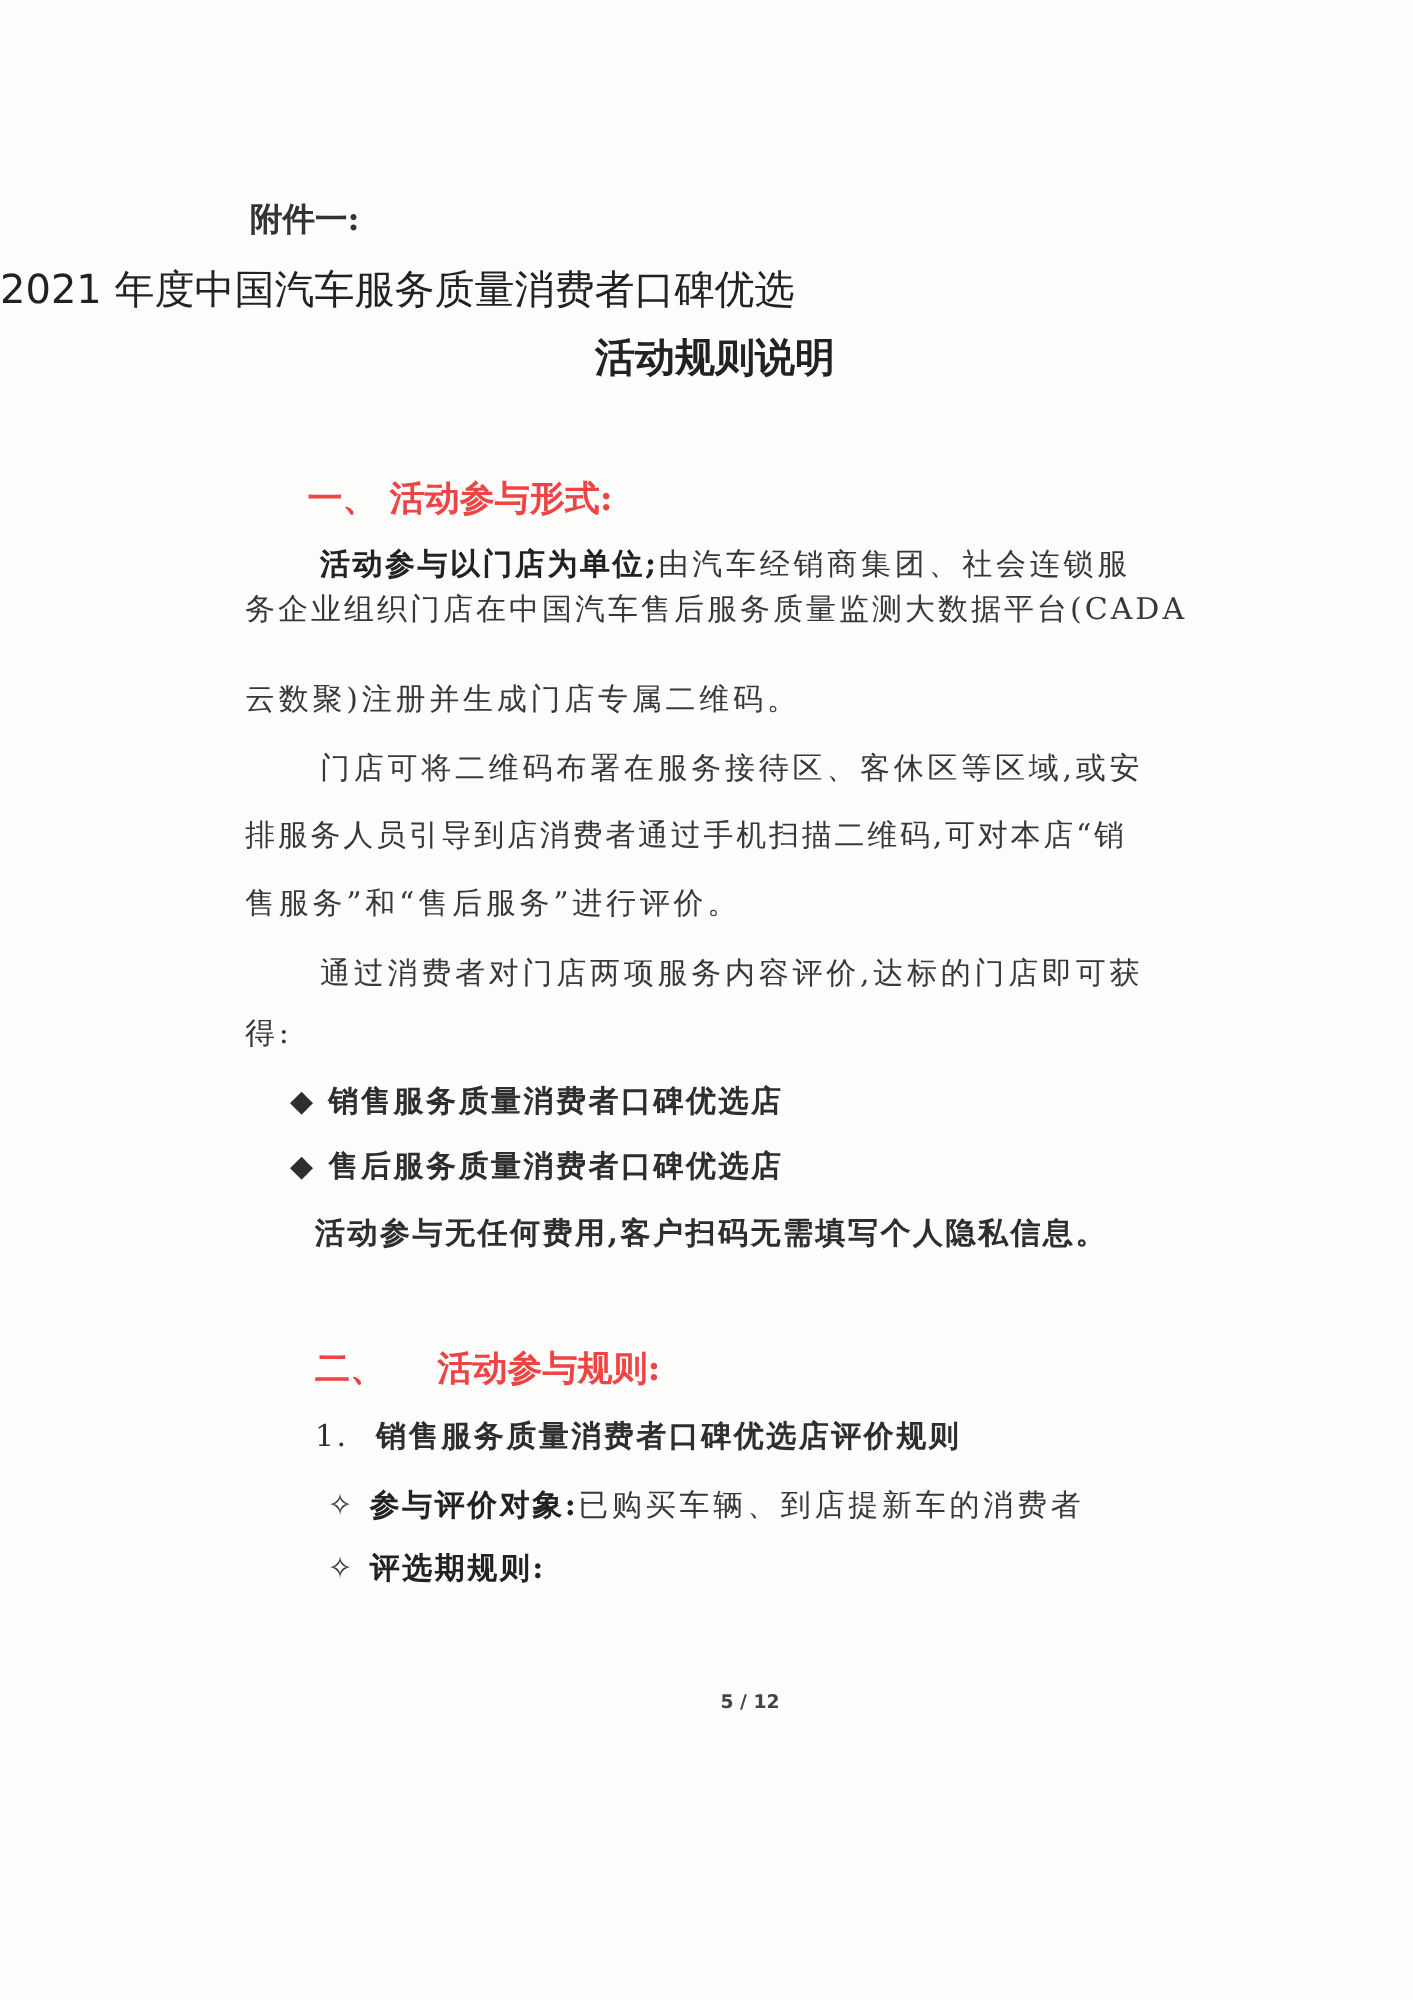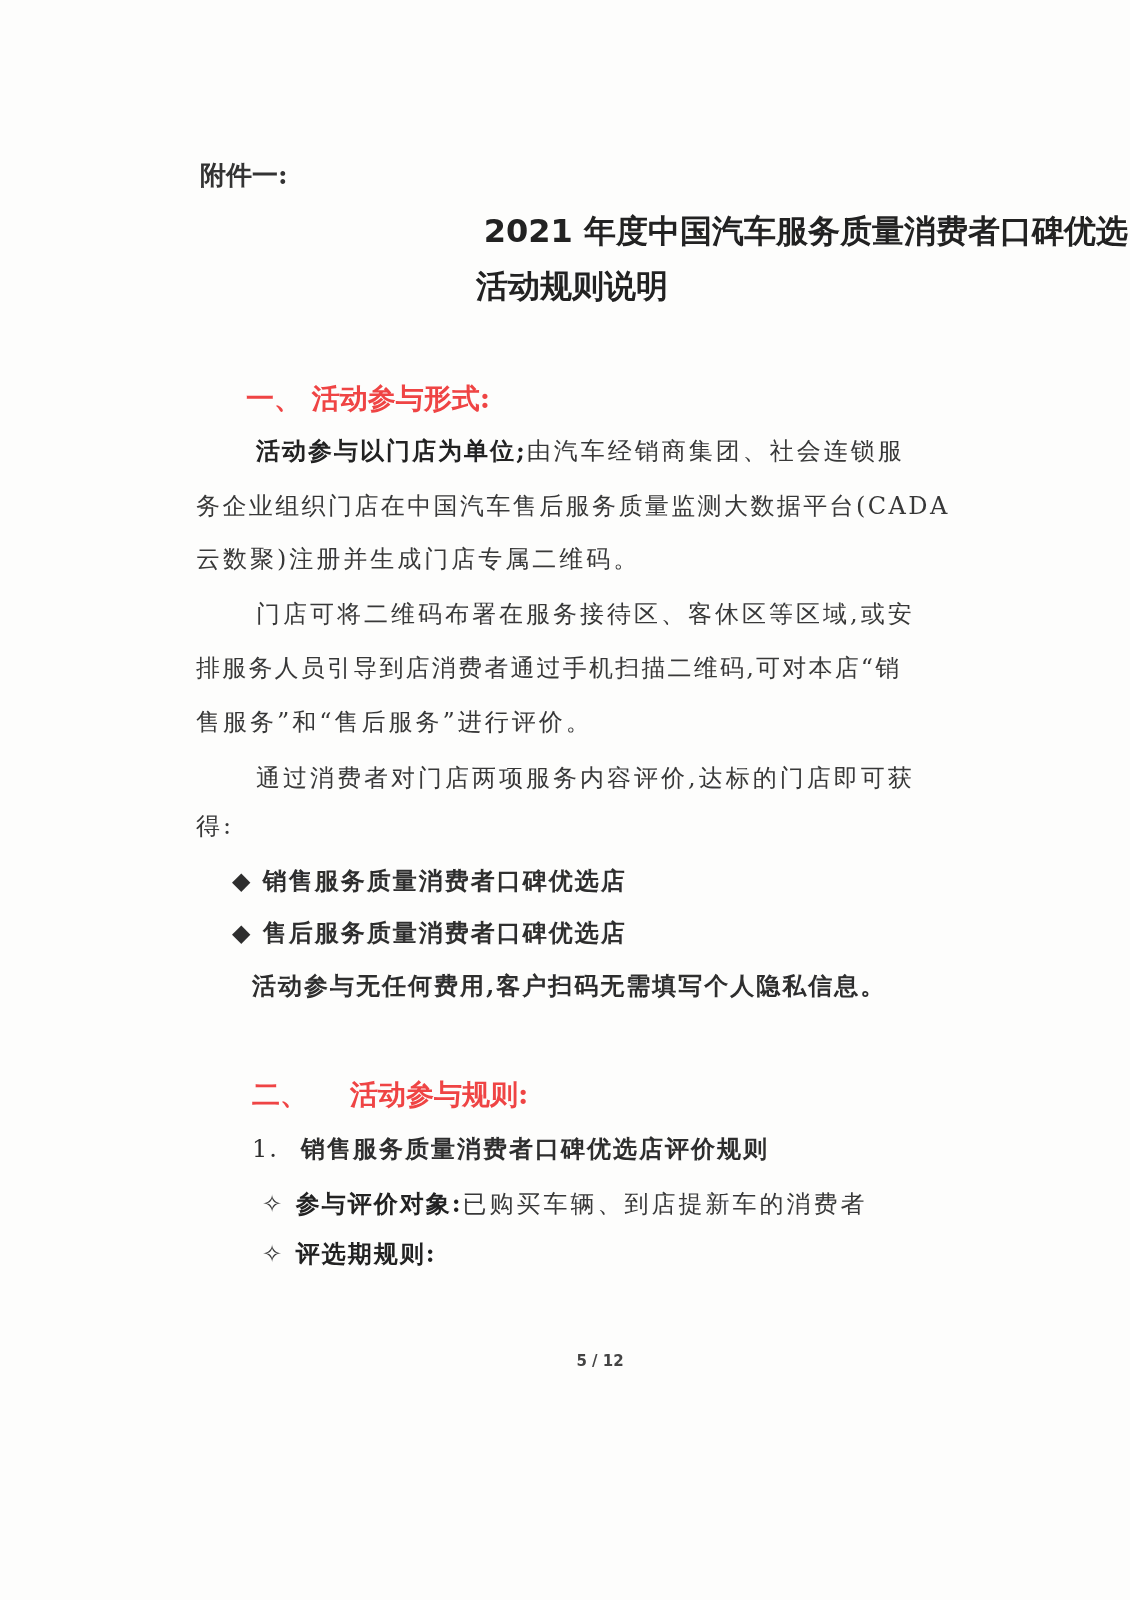--- a/index.html
+++ b/index.html
@@ -5,21 +5,21 @@
   html, body { margin: 0; padding: 0; }
   body {
     width: 1130px; height: 1600px; background: #fdfdfc;
     position: relative; overflow: hidden;
     font-family: "DejaVu Serif", "Liberation Serif", serif;
     color: #2a2a2a;
   }
   .page { position: absolute; left: 0; top: 0; width: 1130px; height: 1490px; }
   .abs { position: absolute; white-space: nowrap; }
   .annex { left: 200px; top: 158px; font-size: 26px; font-weight: bold; color: #333; }
-  .title1 { left: 0; width: 1112px; text-align: right; top: 210px; font-size: 32px; font-weight: bold; font-family: "DejaVu Sans", "Liberation Sans", sans-serif; color: #222; margin-left: 16px; }
+  .title1 { left: 0; width: 1112px; text-align: left; top: 210px; font-size: 32px; font-weight: normal; font-family: "DejaVu Sans", "Liberation Sans", sans-serif; color: #222; }
   .title2 { left: 16px; width: 1112px; text-align: center; top: 265px; font-size: 32px; font-weight: bold; font-family: "DejaVu Sans", "Liberation Sans", sans-serif; color: #222; }
   .h1 { font-size: 28px; font-weight: bold; color: #ef4444; }
   .para { font-size: 24px; letter-spacing: 3px; color: #383838; }
   .bold { font-weight: bold; color: #222; letter-spacing: 2px; }
   .bullet { font-size: 24px; font-weight: bold; color: #2e2e2e; letter-spacing: 2px; }
   .pagenum { left: 0; width: 1112px; text-align: center; top: 1352px; font-size: 15px; font-family: "DejaVu Sans", "Liberation Sans", sans-serif; font-weight: bold; color: #444; padding-left: 44px; }
 </style>
 </head>
 <body>
 
@@ -27,21 +27,21 @@
 
   <div class="abs annex">附件一:</div>
   <div class="abs title1">2021 年度中国汽车服务质量消费者口碑优选</div>
   <div class="abs title2">活动规则说明</div>
 
   <div class="abs h1" style="left:246px; top:380px;">一、 活动参与形式:</div>
 
   <div class="abs para" style="left:256px; top:435px;">
     <span class="bold">活动参与以门店为单位;</span><span>由汽车经销商集团、社会连锁服</span>
   </div>
-  <div class="abs para" style="left:196px; top:490px; letter-spacing:2.4px;">务企业组织门店在中国汽车售后服务质量监测大数据平台(CADA</div>
+  <div class="abs para" style="left:196px; top:471px; letter-spacing:2.4px;">务企业组织门店在中国汽车售后服务质量监测大数据平台(CADA</div>
   <div class="abs para" style="left:256px; top:598px;">门店可将二维码布署在服务接待区、客休区等区域,或安</div>
 
   <div class="abs para" style="left:196px; top:543px;">云数聚)注册并生成门店专属二维码。</div>
   <div class="abs para" style="left:196px; top:652px; letter-spacing:2.2px;">排服务人员引导到店消费者通过手机扫描二维码,可对本店“销</div>
   <div class="abs para" style="left:196px; top:706px;">售服务”和“售后服务”进行评价。</div>
 
   <div class="abs para" style="left:256px; top:762px;">通过消费者对门店两项服务内容评价,达标的门店即可获</div>
   <div class="abs para" style="left:196px; top:810px;">得:</div>
 
   <div class="abs bullet" style="left:232px; top:865px;">

